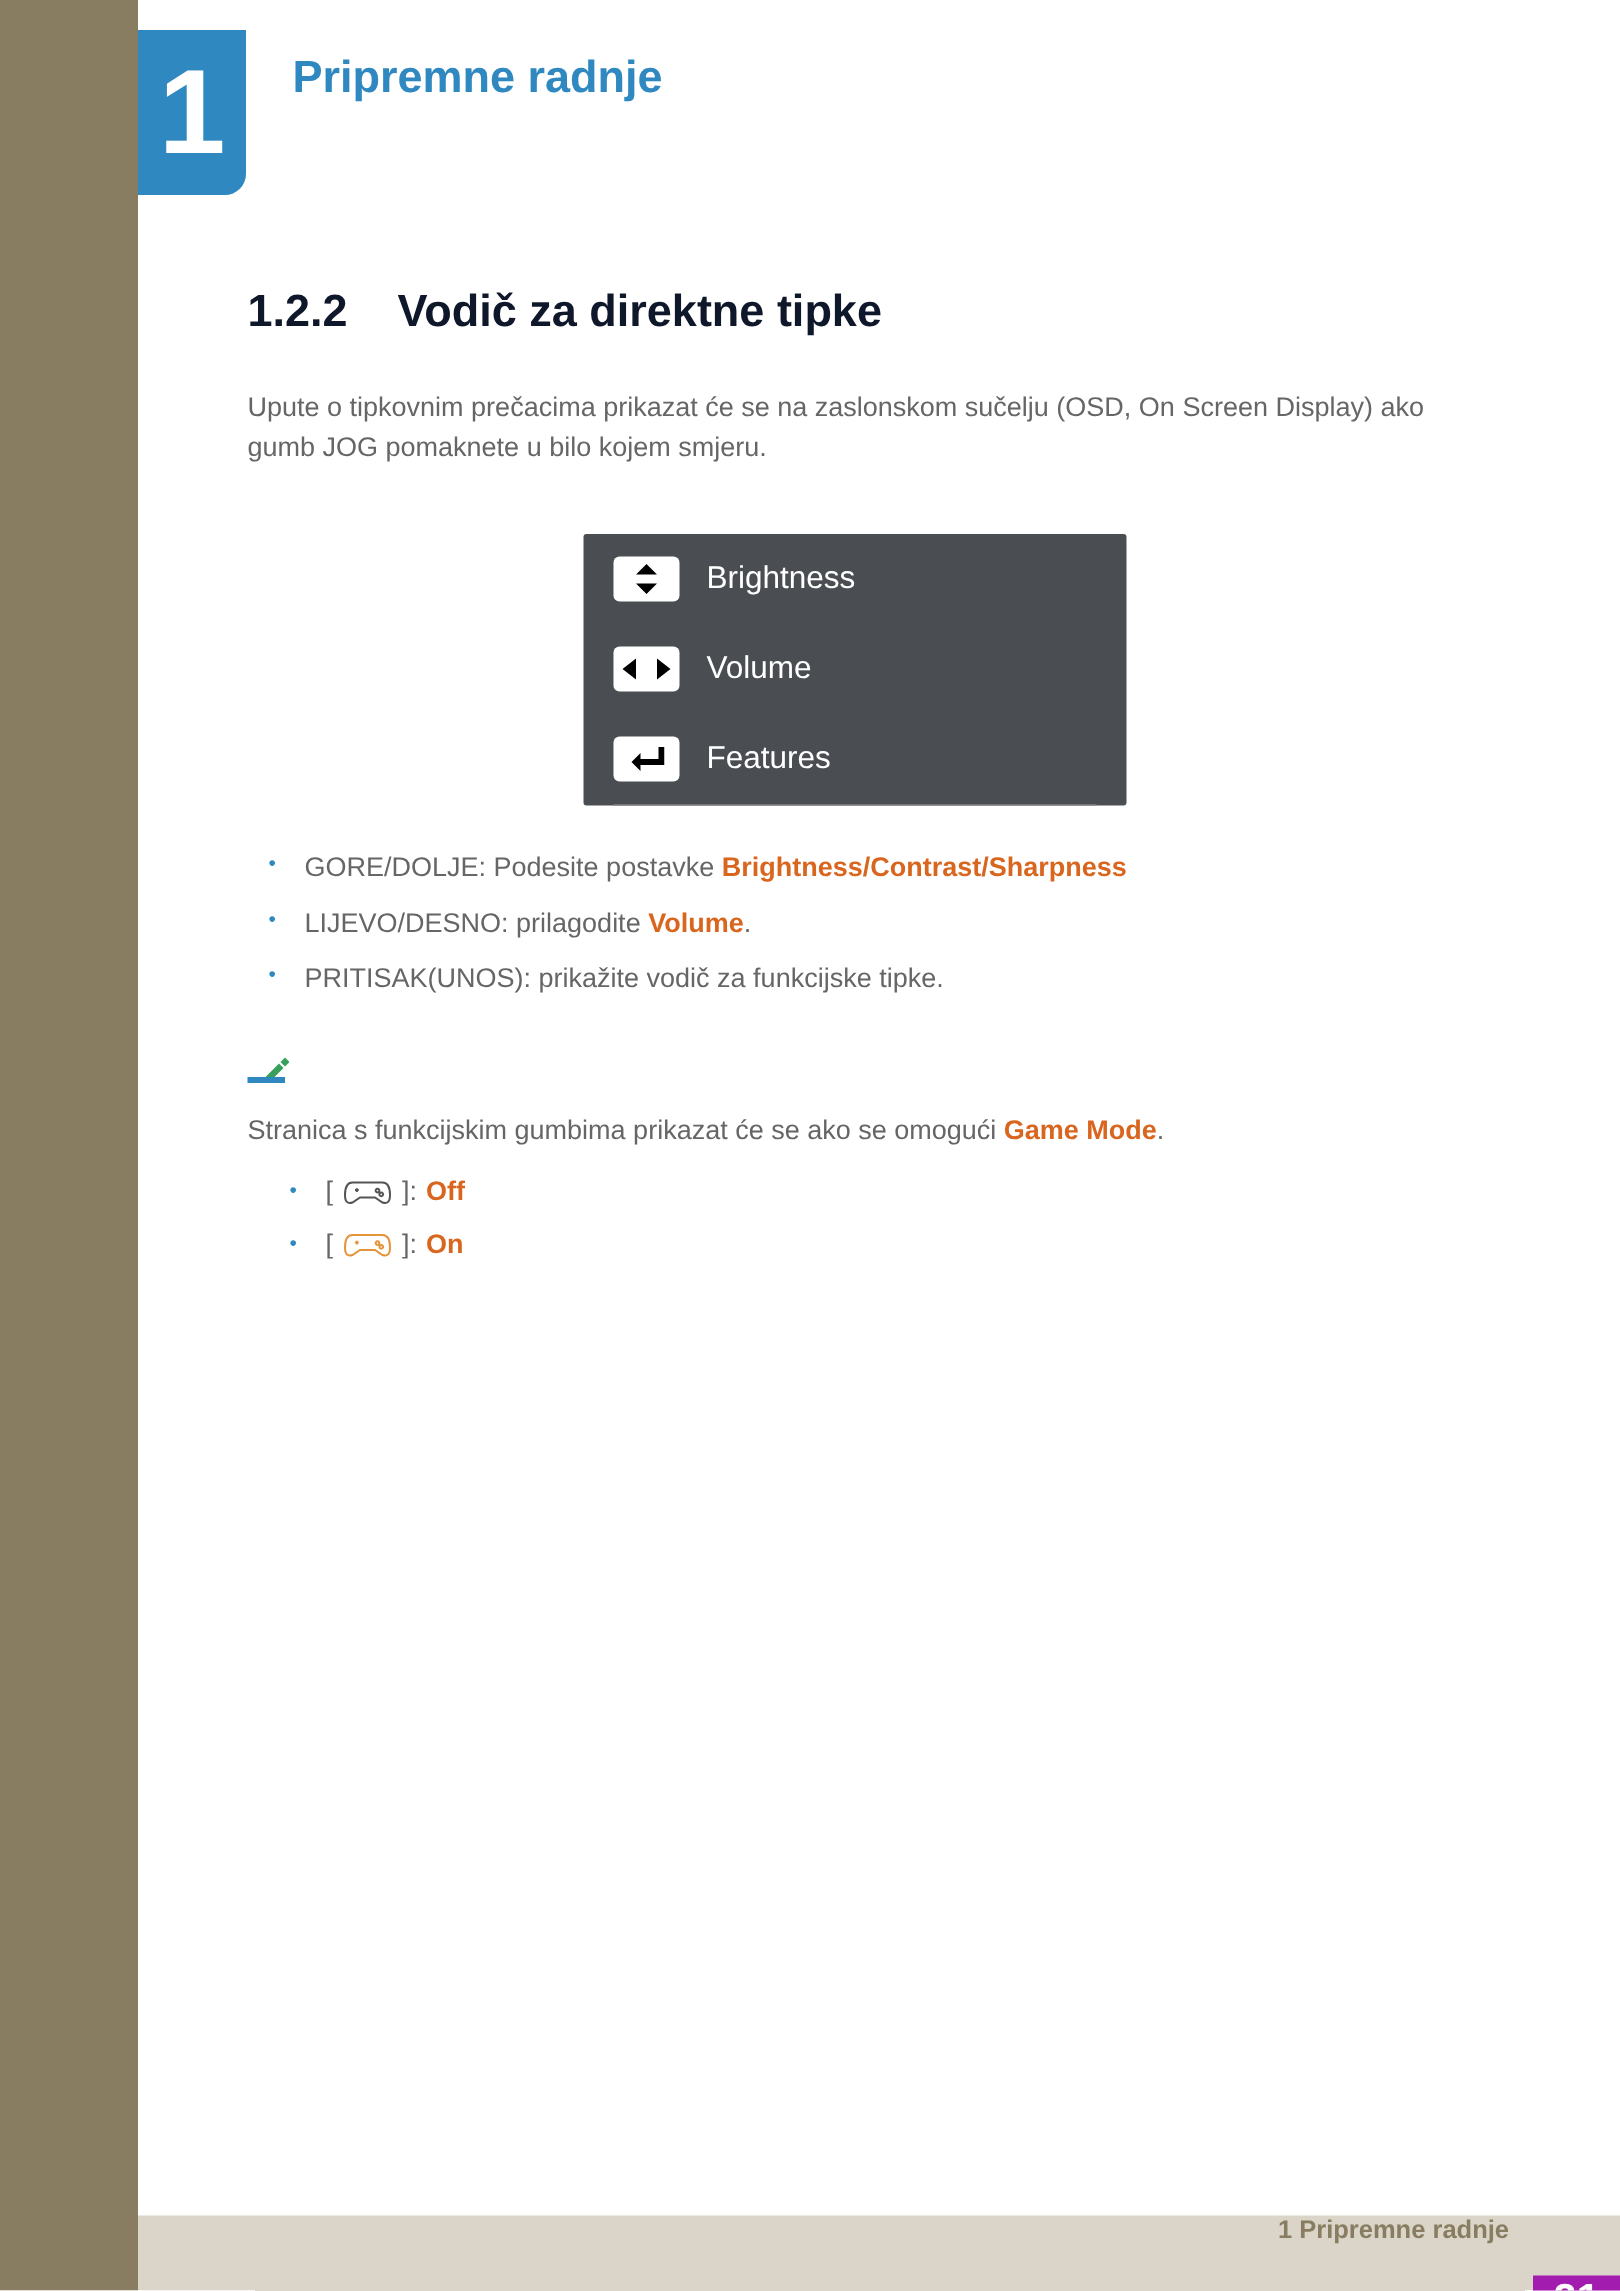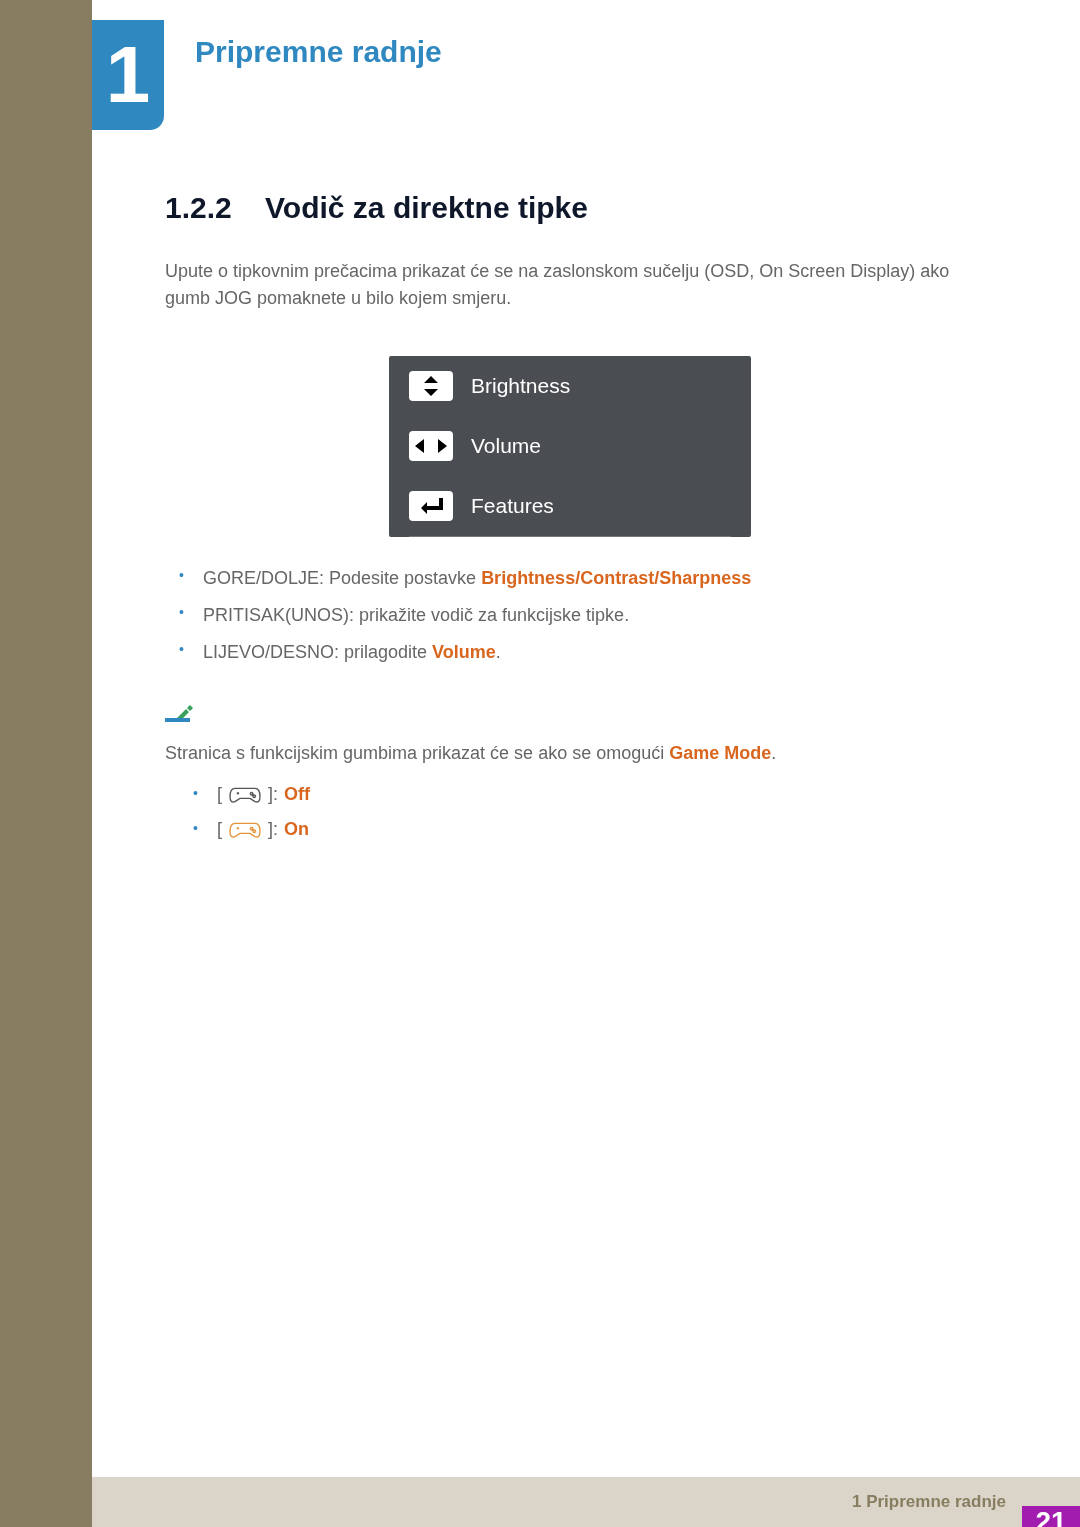--- a/index.html
+++ b/index.html
@@ -163,21 +163,21 @@
     display: inline-flex;
     vertical-align: middle;
   }
   .ctrl-orange { color: #e6943a; }
   .footer {
     position: absolute;
     left: 92px; right: 0; bottom: 0;
     height: 50px;
     background: #dad5c8;
     display: flex;
-    align-items: center;
+    align-items: flex-start;
     justify-content: flex-end;
   }
   .footer-label {
     color: #887d60;
     font-size: 17px;
     font-weight: bold;
     padding-right: 16px;
   }
   .footer-page {
     width: 58px; height: 32px;
@@ -238,24 +238,24 @@
       <span class="osd-label">Features</span>
     </div>
     <div class="osd-divider"></div>
   </div>
 
   <ul class="bullets">
     <li>
       <span>GORE/DOLJE: Podesite postavke </span><span class="hl">Brightness</span><span class="hl">/</span><span class="hl">Contrast</span><span class="hl">/</span><span class="hl">Sharpness</span>
     </li>
     <li>
-      <span>PRITISAK(UNOS): prikažite vodič za funkcijske tipke.</span>
+      <span>LIJEVO/DESNO: prilagodite </span><span class="hl">Volume</span><span>.</span>
     </li>
     <li>
-      <span>LIJEVO/DESNO: prilagodite </span><span class="hl">Volume</span><span>.</span>
+      <span>PRITISAK(UNOS): prikažite vodič za funkcijske tipke.</span>
     </li>
   </ul>
 
   <div class="note-block">
     <div class="note-icon">
       <svg width="20" height="20" viewBox="0 0 20 20">
           <path d="M3 17 L13 7 L16 10 L6 20 Z M14 6 L17 3 L20 6 L17 9 Z" fill="#38a05a"></path>
         </svg>
     </div>
     <div class="note-body">

